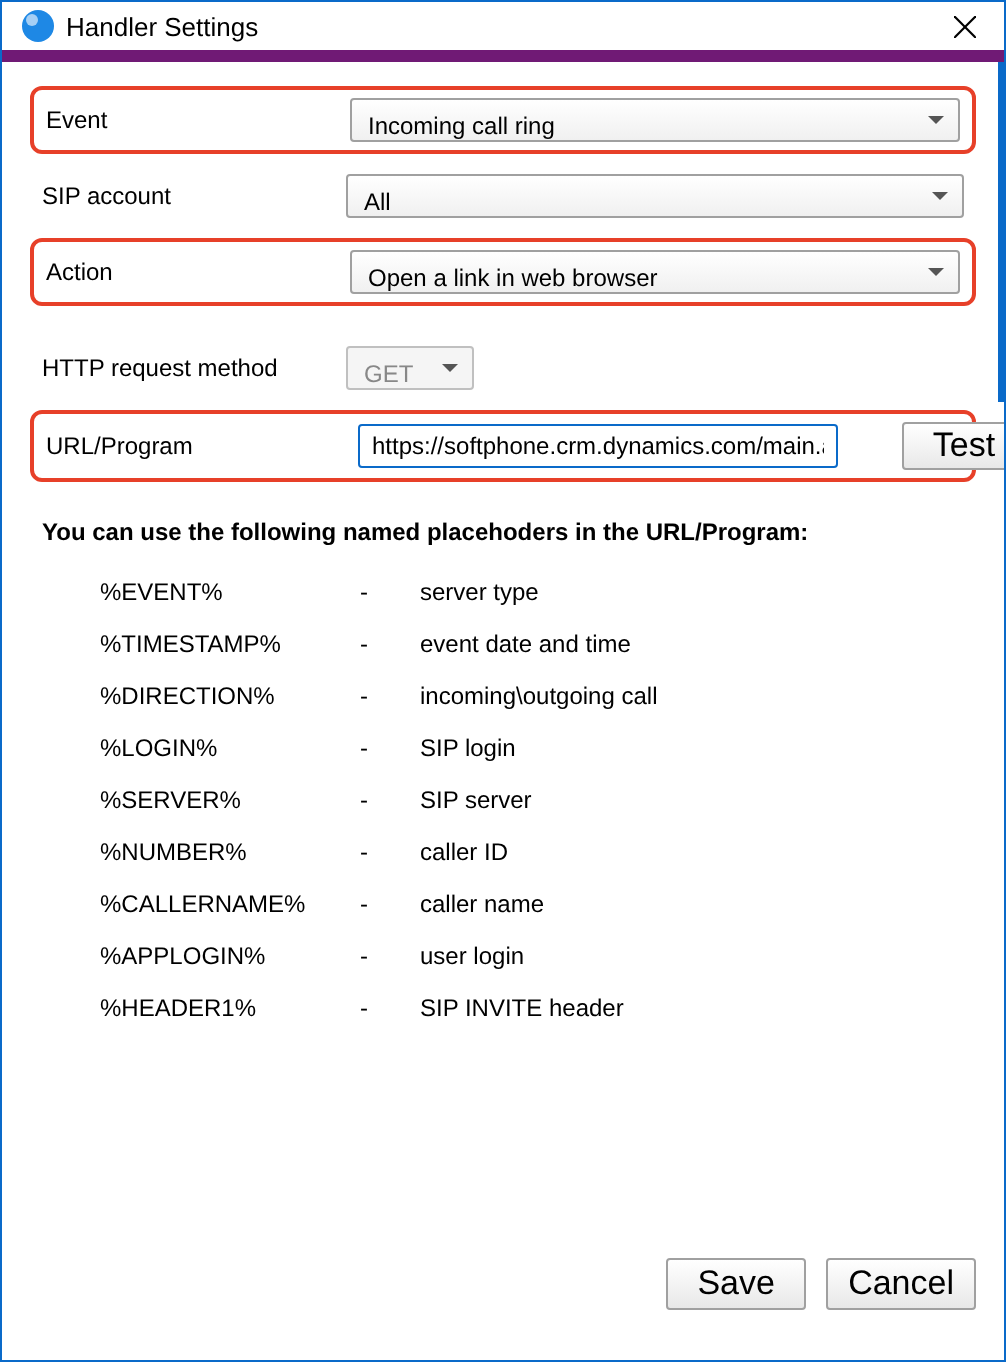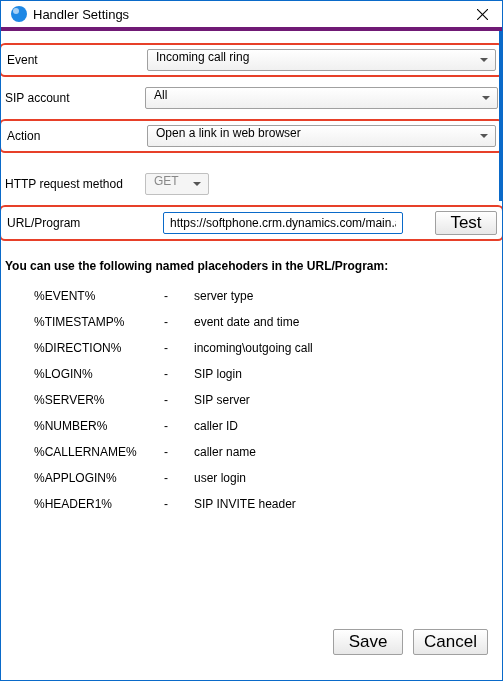--- a/index.html
+++ b/index.html
@@ -21,21 +21,21 @@
     right: 0;
     width: 3px;
     height: 170px;
     background: #0a6ac9;
   }
   .titlebar {
     display: flex;
     align-items: center;
     height: 30px;
     padding: 0 8px 0 10px;
-    border-bottom: 4px solid #701a75;
+    border-bottom: 6px solid #701a75;
   }
   .titlebar .icon {
     width: 16px; height: 16px;
     border-radius: 50%;
     background: #1e88e5;
     margin-right: 6px;
     position: relative;
     flex-shrink: 0;
   }
   .titlebar .icon::after {
@@ -50,21 +50,21 @@
     font-size: 13px;
     flex: 1;
   }
   .titlebar .close {
     width: 24px; height: 24px;
     display: flex; align-items: center; justify-content: center;
     cursor: pointer;
   }
   .titlebar .close svg { width: 11px; height: 11px; }
   .content {
-    padding: 12px 4px;
+    padding: 12px 20px;
   }
   .row {
     display: flex;
     align-items: center;
     margin-bottom: 8px;
     min-height: 26px;
   }
   .highlight {
     border: 2px solid #e74029;
     border-radius: 6px;
@@ -76,25 +76,26 @@
     width: 140px;
     flex-shrink: 0;
   }
   .dropdown {
     flex: 1;
     height: 22px;
     border: 1px solid #a0a0a0;
     border-radius: 2px;
     background: linear-gradient(#fff,#f0f0f0);
     display: flex;
-    align-items: flex-start;
+    align-items: flex-end;
     padding: 0 20px 0 8px;
     position: relative;
     cursor: pointer;
     font-size: 12px;
+    margin-left: 12px;
   }
   .dropdown::after {
     content: "";
     position: absolute;
     right: 7px; top: 50%;
     margin-top: -2px;
     border-left: 4px solid transparent;
     border-right: 4px solid transparent;
     border-top: 4px solid #555;
   }

